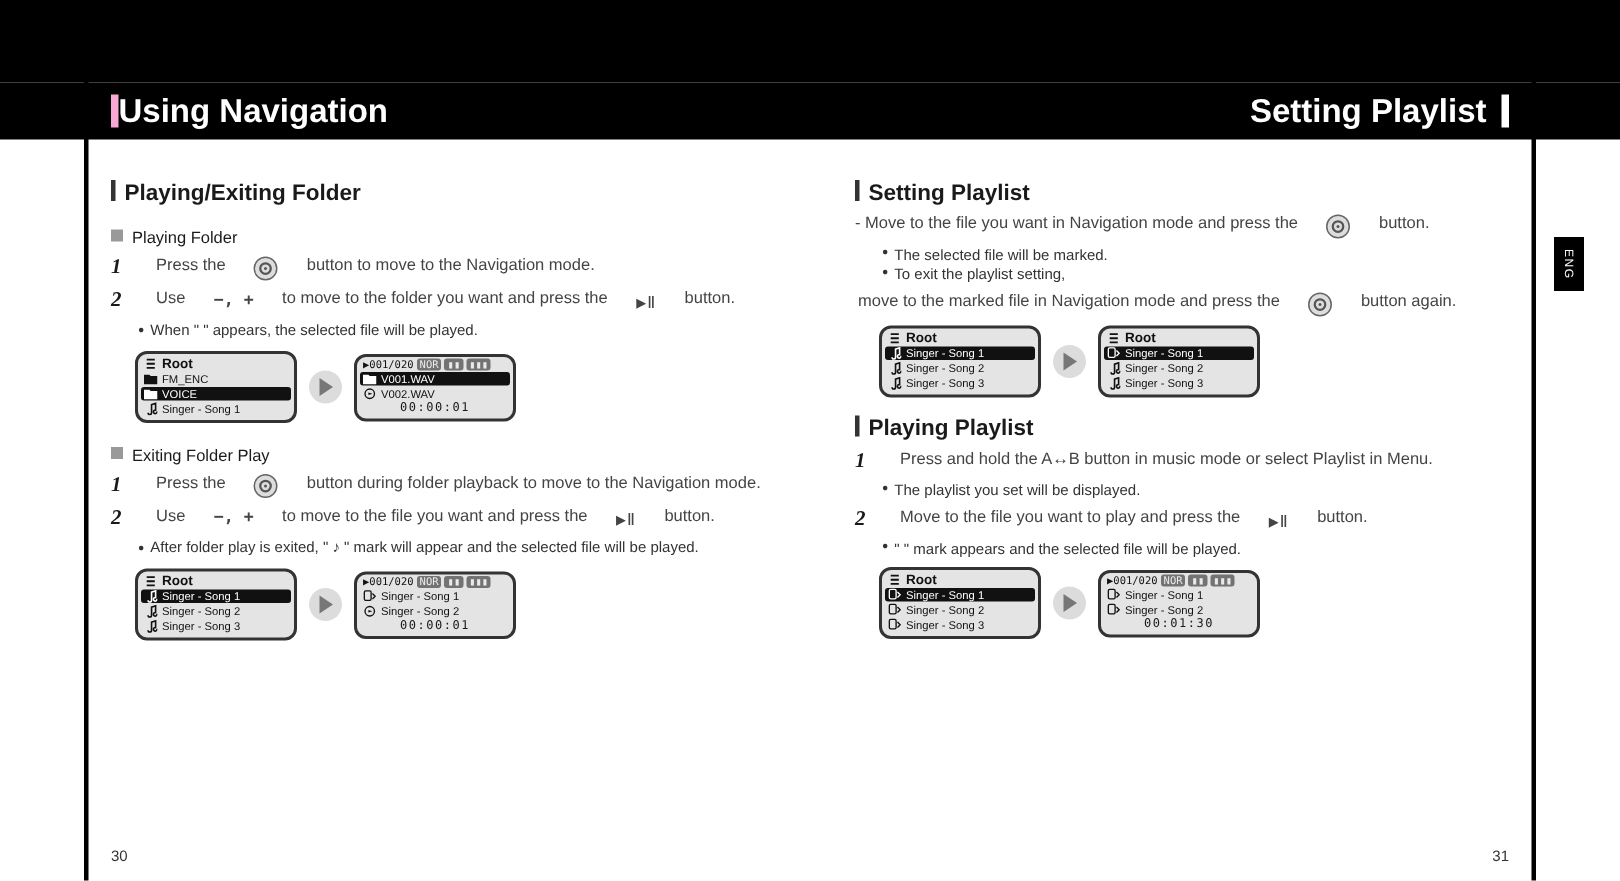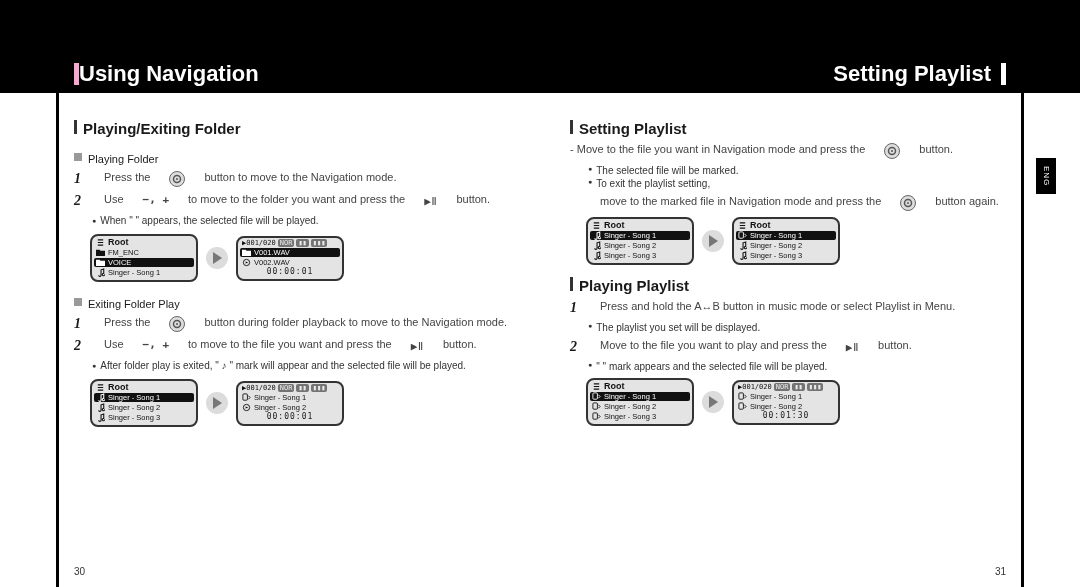--- a/index.html
+++ b/index.html
@@ -286,21 +286,21 @@
           </svg>
       </span>
       <span>button.</span>
     </div>
     <div class="bullet">
         <span>The selected file will be marked.</span>
       </div>
     <div class="bullet">
         <span>To exit the playlist setting,</span>
       </div>
-    <div class="step" style="margin-left:30px">
+    <div class="step" style="margin-left:2px">
       <span>move to the marked file in Navigation mode and press the</span>
       <span class="ico">
         <svg viewBox="0 0 10 10">
             <circle cx="5" cy="5" r="3.5" fill="none" stroke="#555" stroke-width="1.5"></circle>
             <circle cx="5" cy="5" r="1" fill="#555"></circle>
           </svg>
       </span>
       <span>button again.</span>
     </div>
 

